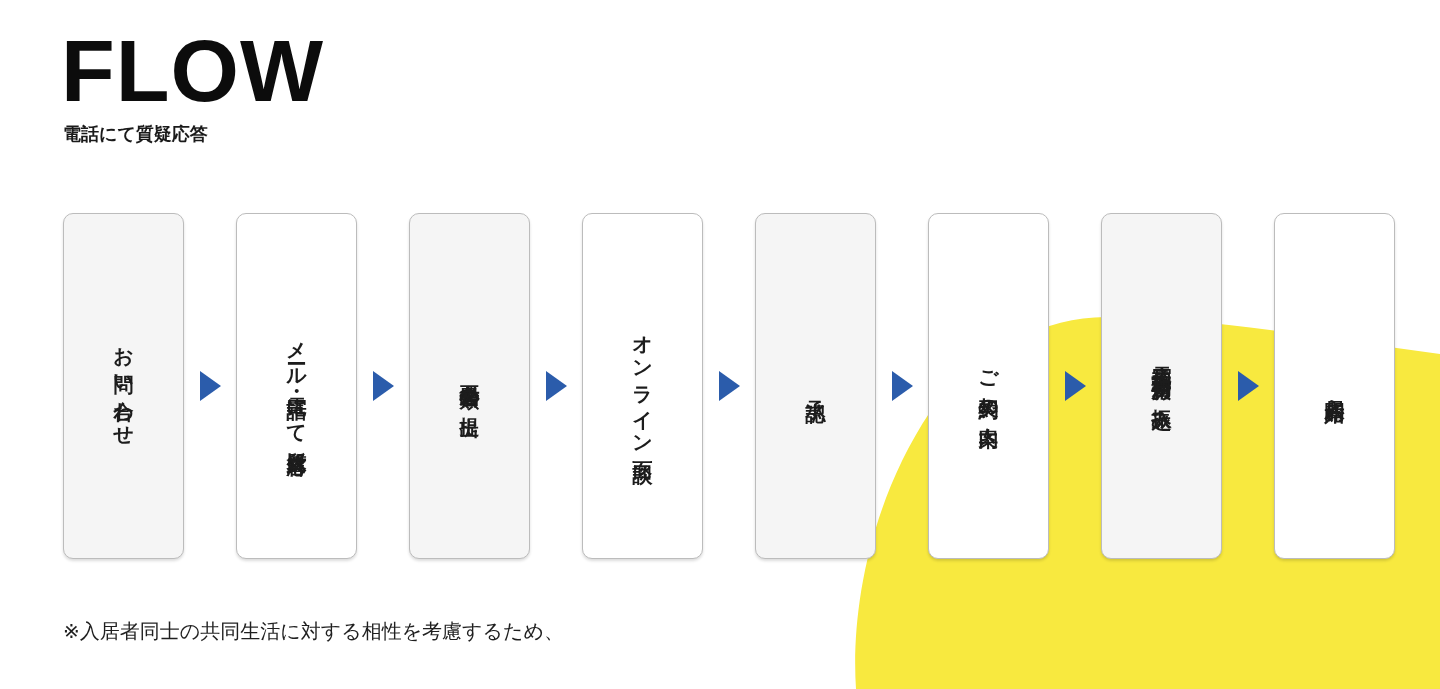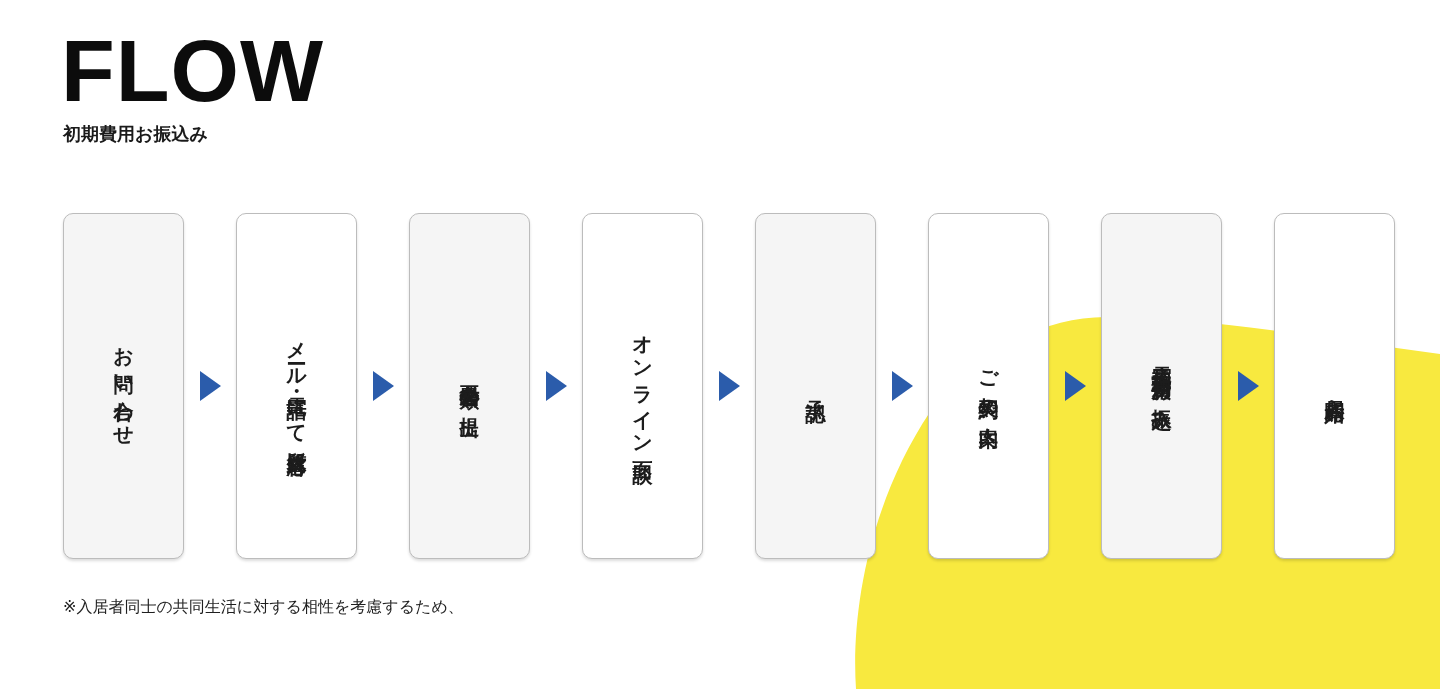--- a/index.html
+++ b/index.html
@@ -73,42 +73,42 @@
   .arrow-slot {
     width: 52px;
     flex: none;
     display: flex;
     align-items: center;
     justify-content: center;
   }
   .arrow-slot svg { display: block; }
   .footnote {
     position: absolute;
-    left: 63px; top: 591px;
+    left: 63px; top: 616px;
     z-index: 1;
-    font-size: 16px;
+    font-size: 20px;
     line-height: 31px;
     color: #1f1f1f;
   }
 </style>
 </head>
 <body>
 
 <div class="page">
 
   <svg class="blob-svg" viewBox="0 0 1440 689" aria-hidden="true">
     <path d="M 856 689
              C 851 615, 868 505, 930 412
              C 990 343, 1046 318, 1106 317
              C 1196 316, 1318 337, 1440 354
              L 1440 689 Z" fill="#f8e93f"></path>
   </svg>
 
   <h1 class="page-title">FLOW</h1>
-  <p class="page-subtitle">初期費用お振込み</p>
+  <p class="page-subtitle">電話にて質疑応答</p>
 
   <div class="flow">
 
     <div class="step alt">
       <span class="vtext">お問い合わせ</span>
     </div>
 
     <div class="arrow-slot">
       <svg width="21" height="30" viewBox="0 0 21 30">
         <polygon points="0,0 21,15 0,30" fill="#2b5cab"></polygon>

